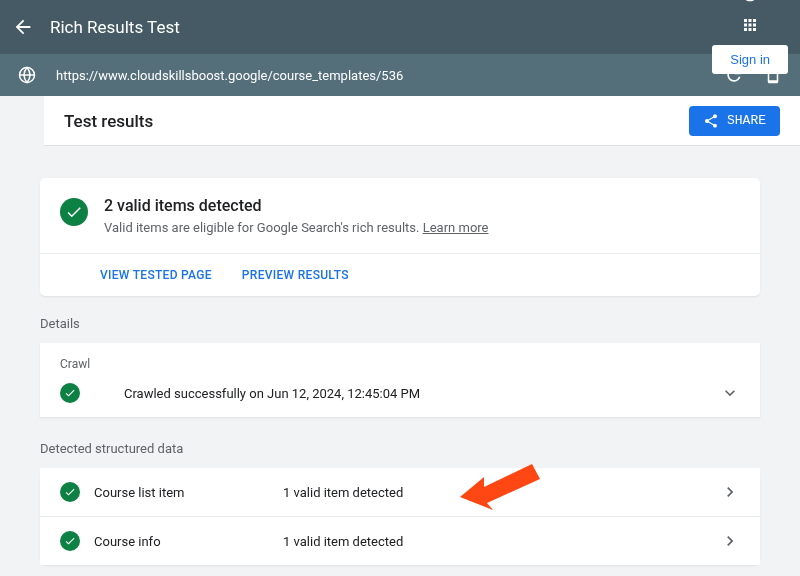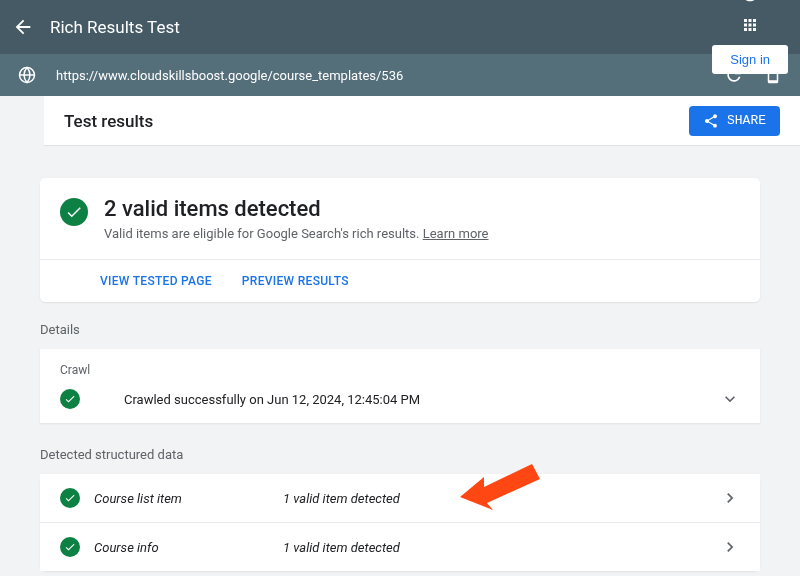--- a/index.html
+++ b/index.html
@@ -137,21 +137,21 @@
       width: 20px;
       height: 20px;
       background: #0d8043;
       border-radius: 50%;
       display: flex;
       align-items: center;
       justify-content: center;
       flex-shrink: 0;
     }
     .summary-title {
-      font-size: 22px;
+      font-size: 16px;
       font-weight: 500;
       color: #202124;
       margin-bottom: 5px;
     }
     .summary-sub {
       font-size: 13px;
       color: #5f6368;
     }
     .learn-more {
       text-decoration: underline;
@@ -220,21 +220,20 @@
     }
     .data-status-col {
       font-size: 13px;
       color: #202124;
       flex: 1;
     }
     .data-card {
       background: #fff;
       border-radius: 7px;
       box-shadow: 0 1px 2px rgba(0,0,0,0.08);
-      font-style: italic;
     }
     .arrow-annotation {
       position: absolute;
       left: 460px;
       top: 455px;
       pointer-events: none;
     }
   </style>
 </head>
 <body>

